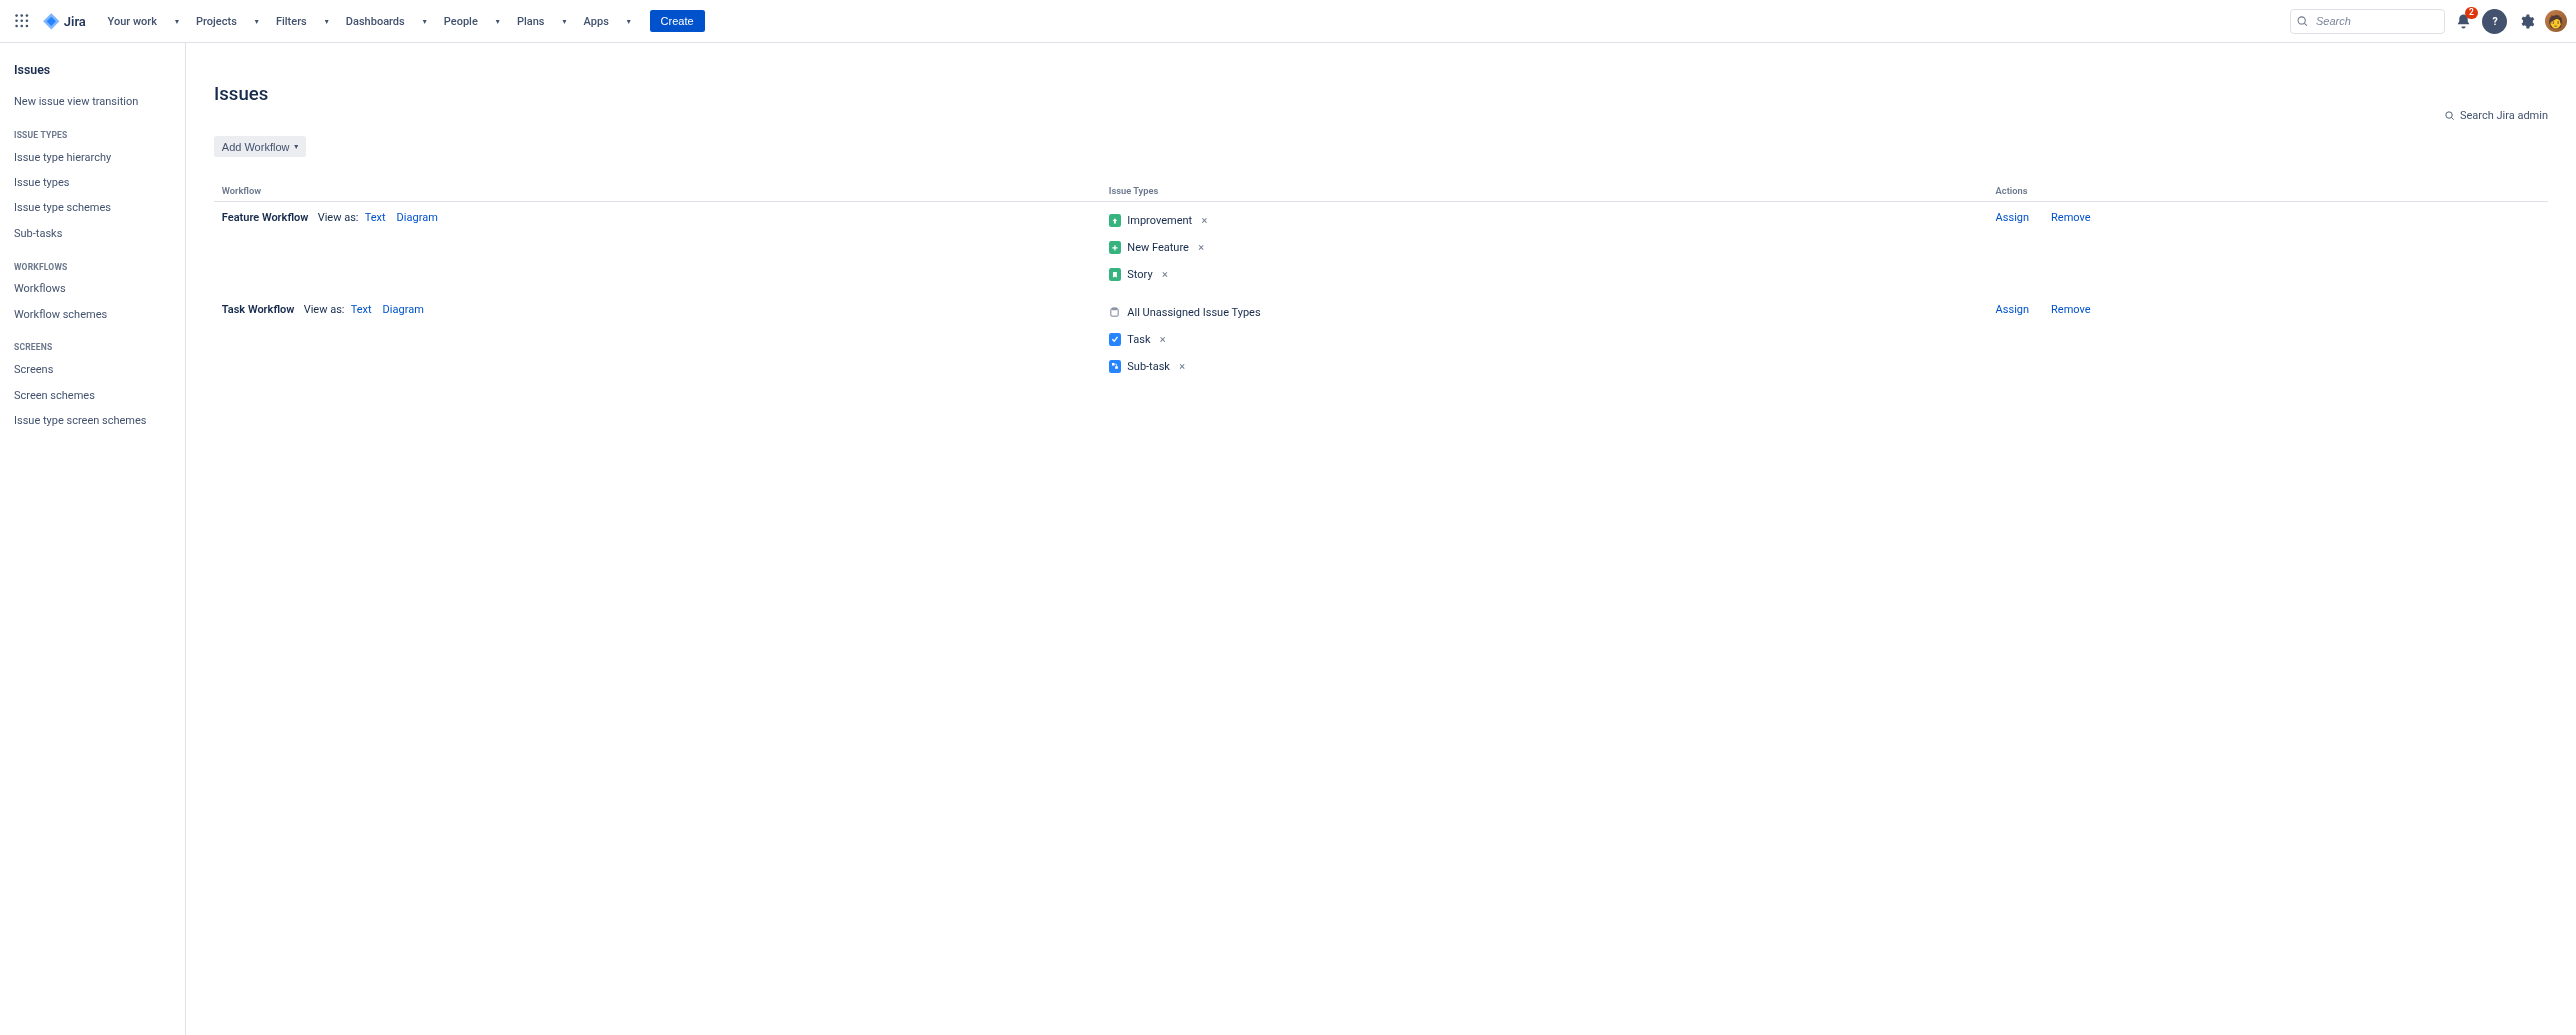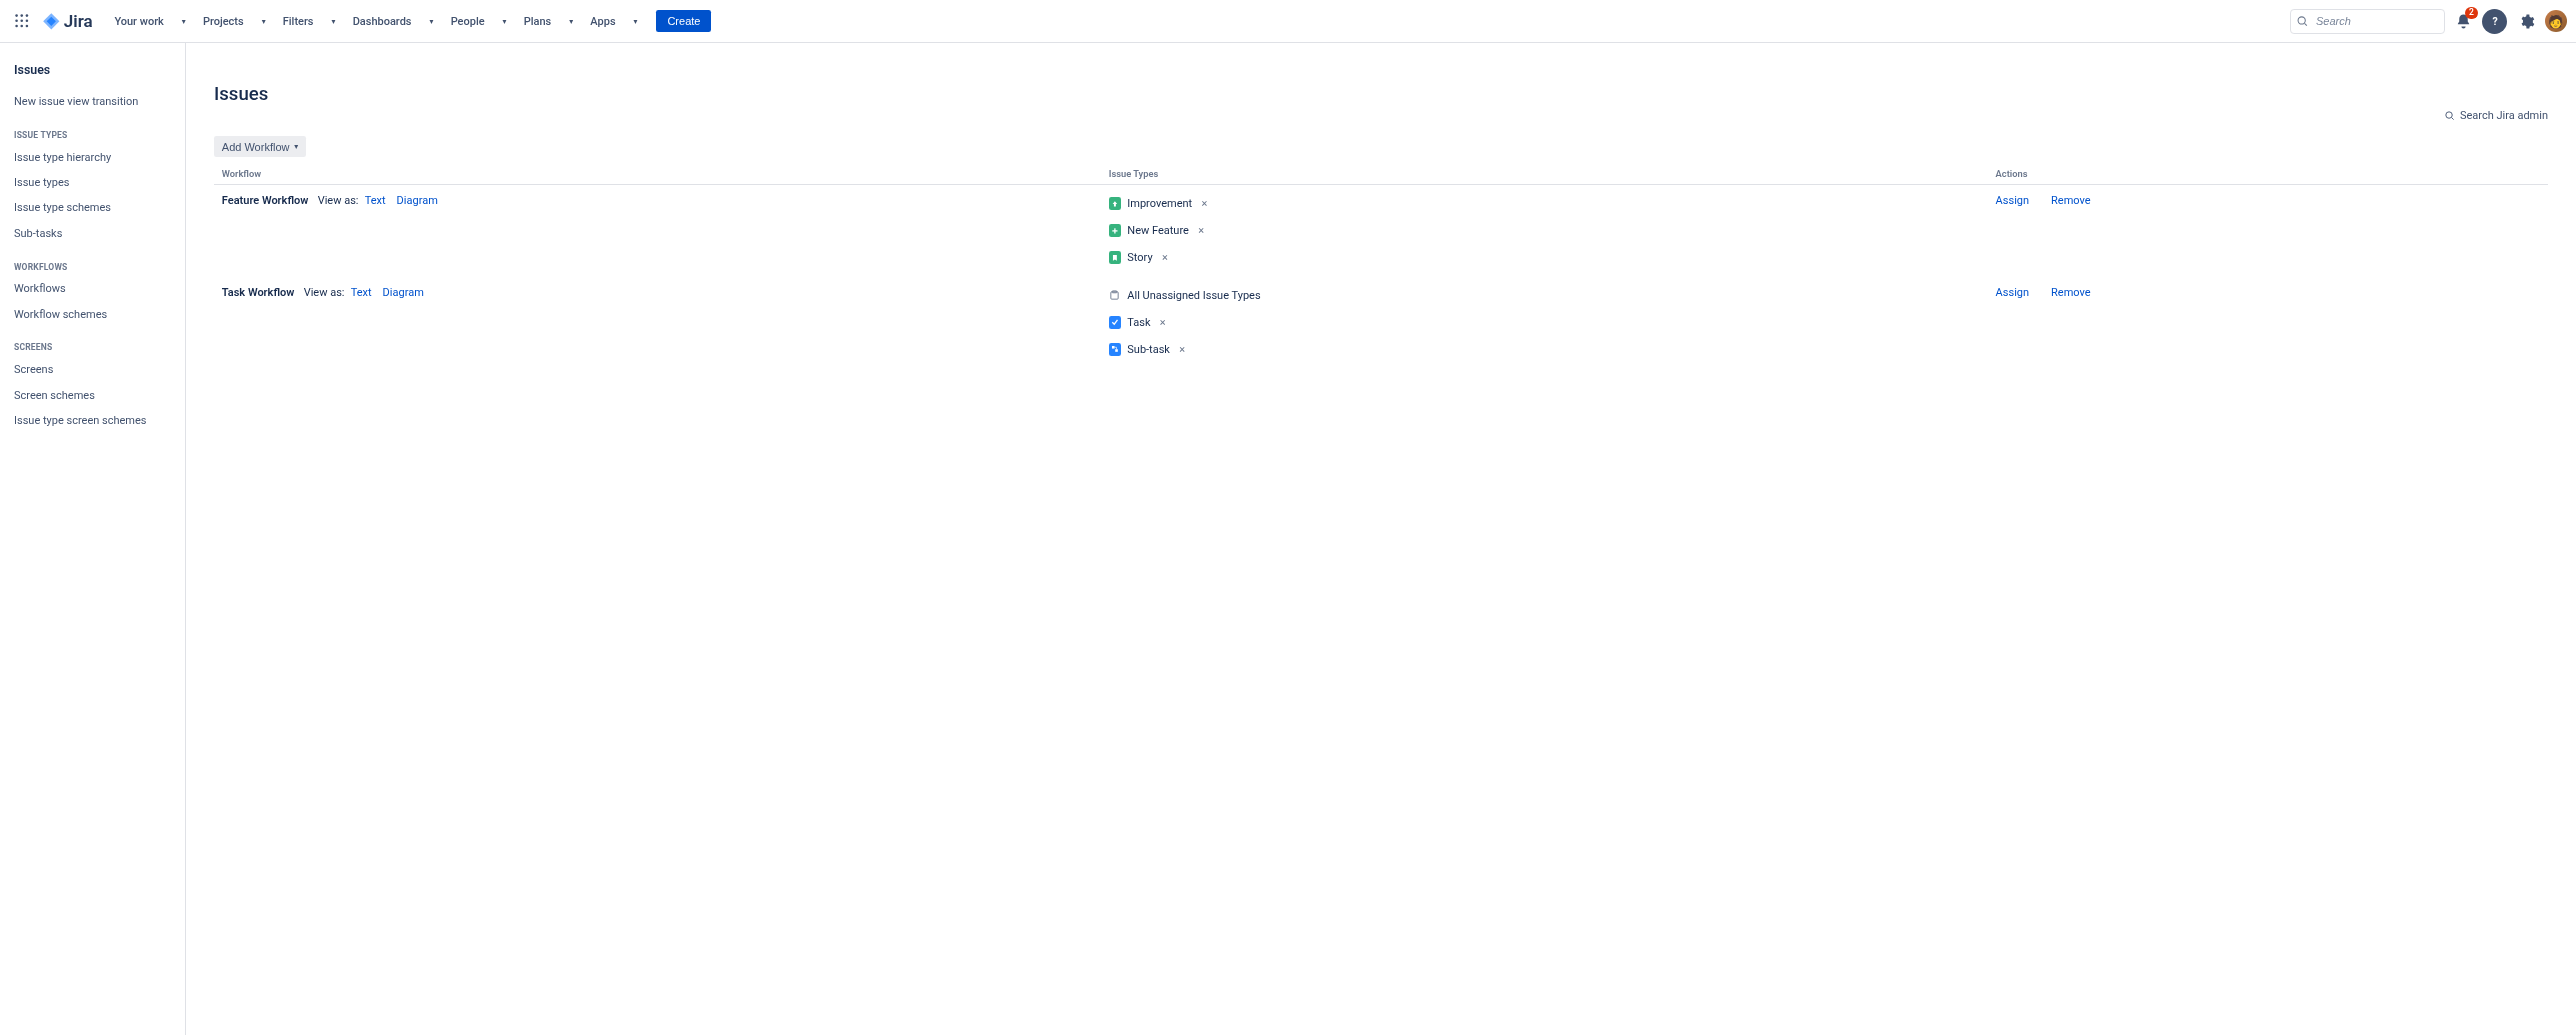--- a/index.html
+++ b/index.html
@@ -23,21 +23,21 @@
     display: flex; align-items: center; justify-content: center;
     border-radius: 2.3px;
     cursor: pointer;
   }
   .logo {
     display: flex; align-items: center; gap: 3.1px;
     padding: 0 4.7px;
     cursor: pointer;
     color: #253858;
     font-weight: 600;
-    font-size: 17px;
+    font-size: 13px;
   }
   .logo svg { width: 18.6px; height: 18.6px; }
   .nav-items { display: flex; align-items: center; gap: 1.6px; margin-left: 6.2px; }
   .nav-item {
     display: flex; align-items: center; gap: 18px;
     padding: 4.7px 7.8px;
     border-radius: 2.3px;
     cursor: pointer;
     color: #42526e;
     font-weight: 500;
@@ -171,21 +171,21 @@
   }
   .add-wf-btn {
     background: rgba(9,30,66,0.08);
     border: none;
     padding: 4.7px 7.8px;
     border-radius: 2.3px;
     cursor: pointer;
     font-size: 11px;
     color: #42526e;
     display: inline-flex; align-items: center; gap: 4.7px;
-    margin-bottom: 6px;
+    margin-bottom: 23px;
   }
   
   .wf-table { width: 100%; border-collapse: collapse; }
   .wf-table th {
     text-align: left;
     font-size: 9.3px;
     font-weight: 600;
     color: #6b778c;
     padding: 4.7px 7.8px;
     border-bottom: 1.6px solid #dfe1e6;

